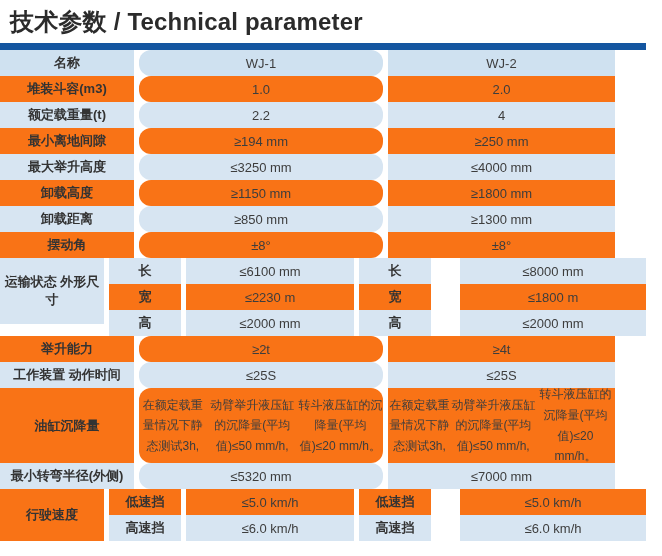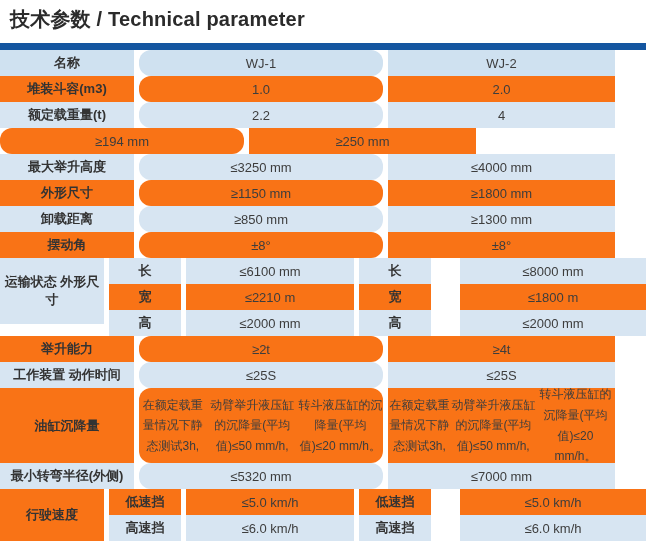--- a/index.html
+++ b/index.html
@@ -2,21 +2,21 @@
 <html style="--accent: #1456a0; --cellblue: #d7e5f2; --headerblue: #cfe1f0;"><head>
 <meta charset="utf-8">
 <style>
   html,body{margin:0;padding:0;}
   body{
     width:662px;height:556px;background:#ffffff;overflow:hidden;position:relative;
     font-family:"Liberation Sans","DejaVu Sans",sans-serif;
   }
   .title{
     position:absolute;left:10px;top:6px;margin:0;
-    font-size:20px;font-weight:700;color:#2b2b2b;letter-spacing:.2px;
+    font-size:24px;font-weight:700;color:#2b2b2b;letter-spacing:.2px;
   }
   .spec-table{position:absolute;left:0;top:43px;width:646px;}
   .topbar{height:7px;background:var(--accent,#1456a0);}
   .row{display:flex;gap:5px;height:26px;}
   .row.tall{height:75px;}
   .subcol{display:flex;flex-direction:column;}
   .subrow{display:flex;gap:5px;height:26px;}
   .cell{
     display:flex;align-items:center;justify-content:center;text-align:center;
     box-sizing:border-box;
@@ -51,30 +51,31 @@
         <div class="cell label w-label white">堆装斗容(m3)</div>
         <div class="cell val w-v1 white">1.0</div>
         <div class="cell val w-v2 white">2.0</div>
       </div>
       <div class="row">
         <div class="cell label w-label blue">额定载重量(t)</div>
         <div class="cell val w-v1 blue">2.2</div>
         <div class="cell val w-v2 blue">4</div>
       </div>
       <div class="row">
+        <div class="cell label w-label white">最小离地间隙</div>
         <div class="cell val w-v1 white">≥194 mm</div>
         <div class="cell val w-v2 white">≥250 mm</div>
       </div>
       <div class="row">
         <div class="cell label w-label blue">最大举升高度</div>
         <div class="cell val w-v1 blue">≤3250 mm</div>
         <div class="cell val w-v2 blue">≤4000 mm</div>
       </div>
       <div class="row">
-        <div class="cell label w-label white">外形尺寸</div>
+        <div class="cell label w-label white">卸载高度</div>
         <div class="cell val w-v1 white">≥1150 mm</div>
         <div class="cell val w-v2 white">≥1800 mm</div>
       </div>
       <div class="row">
         <div class="cell label w-label blue">卸载距离</div>
         <div class="cell val w-v1 blue">≥850 mm</div>
         <div class="cell val w-v2 blue">≥1300 mm</div>
       </div>
       <div class="row">
         <div class="cell label w-label white">摆动角</div>
@@ -85,21 +86,21 @@
         <div class="cell label w-label blue" style="height: 66px;">运输状态 外形尺寸</div>
         <div class="subcol">
           <div class="subrow">
             <div class="cell label w-sub blue">长</div>
             <div class="cell val w-sv1 blue">≤6100 mm</div>
             <div class="cell label w-sub blue">长</div>
             <div class="cell val w-sv2 blue">≤8000 mm</div>
           </div>
           <div class="subrow">
             <div class="cell label w-sub white">宽</div>
-            <div class="cell val w-sv1 white">≤2210 m</div>
+            <div class="cell val w-sv1 white">≤2230 m</div>
             <div class="cell label w-sub white">宽</div>
             <div class="cell val w-sv2 white">≤1800 m</div>
           </div>
           <div class="subrow">
             <div class="cell label w-sub blue">高</div>
             <div class="cell val w-sv1 blue">≤2000 mm</div>
             <div class="cell label w-sub blue">高</div>
             <div class="cell val w-sv2 blue">≤2000 mm</div>
           </div>
         </div>

